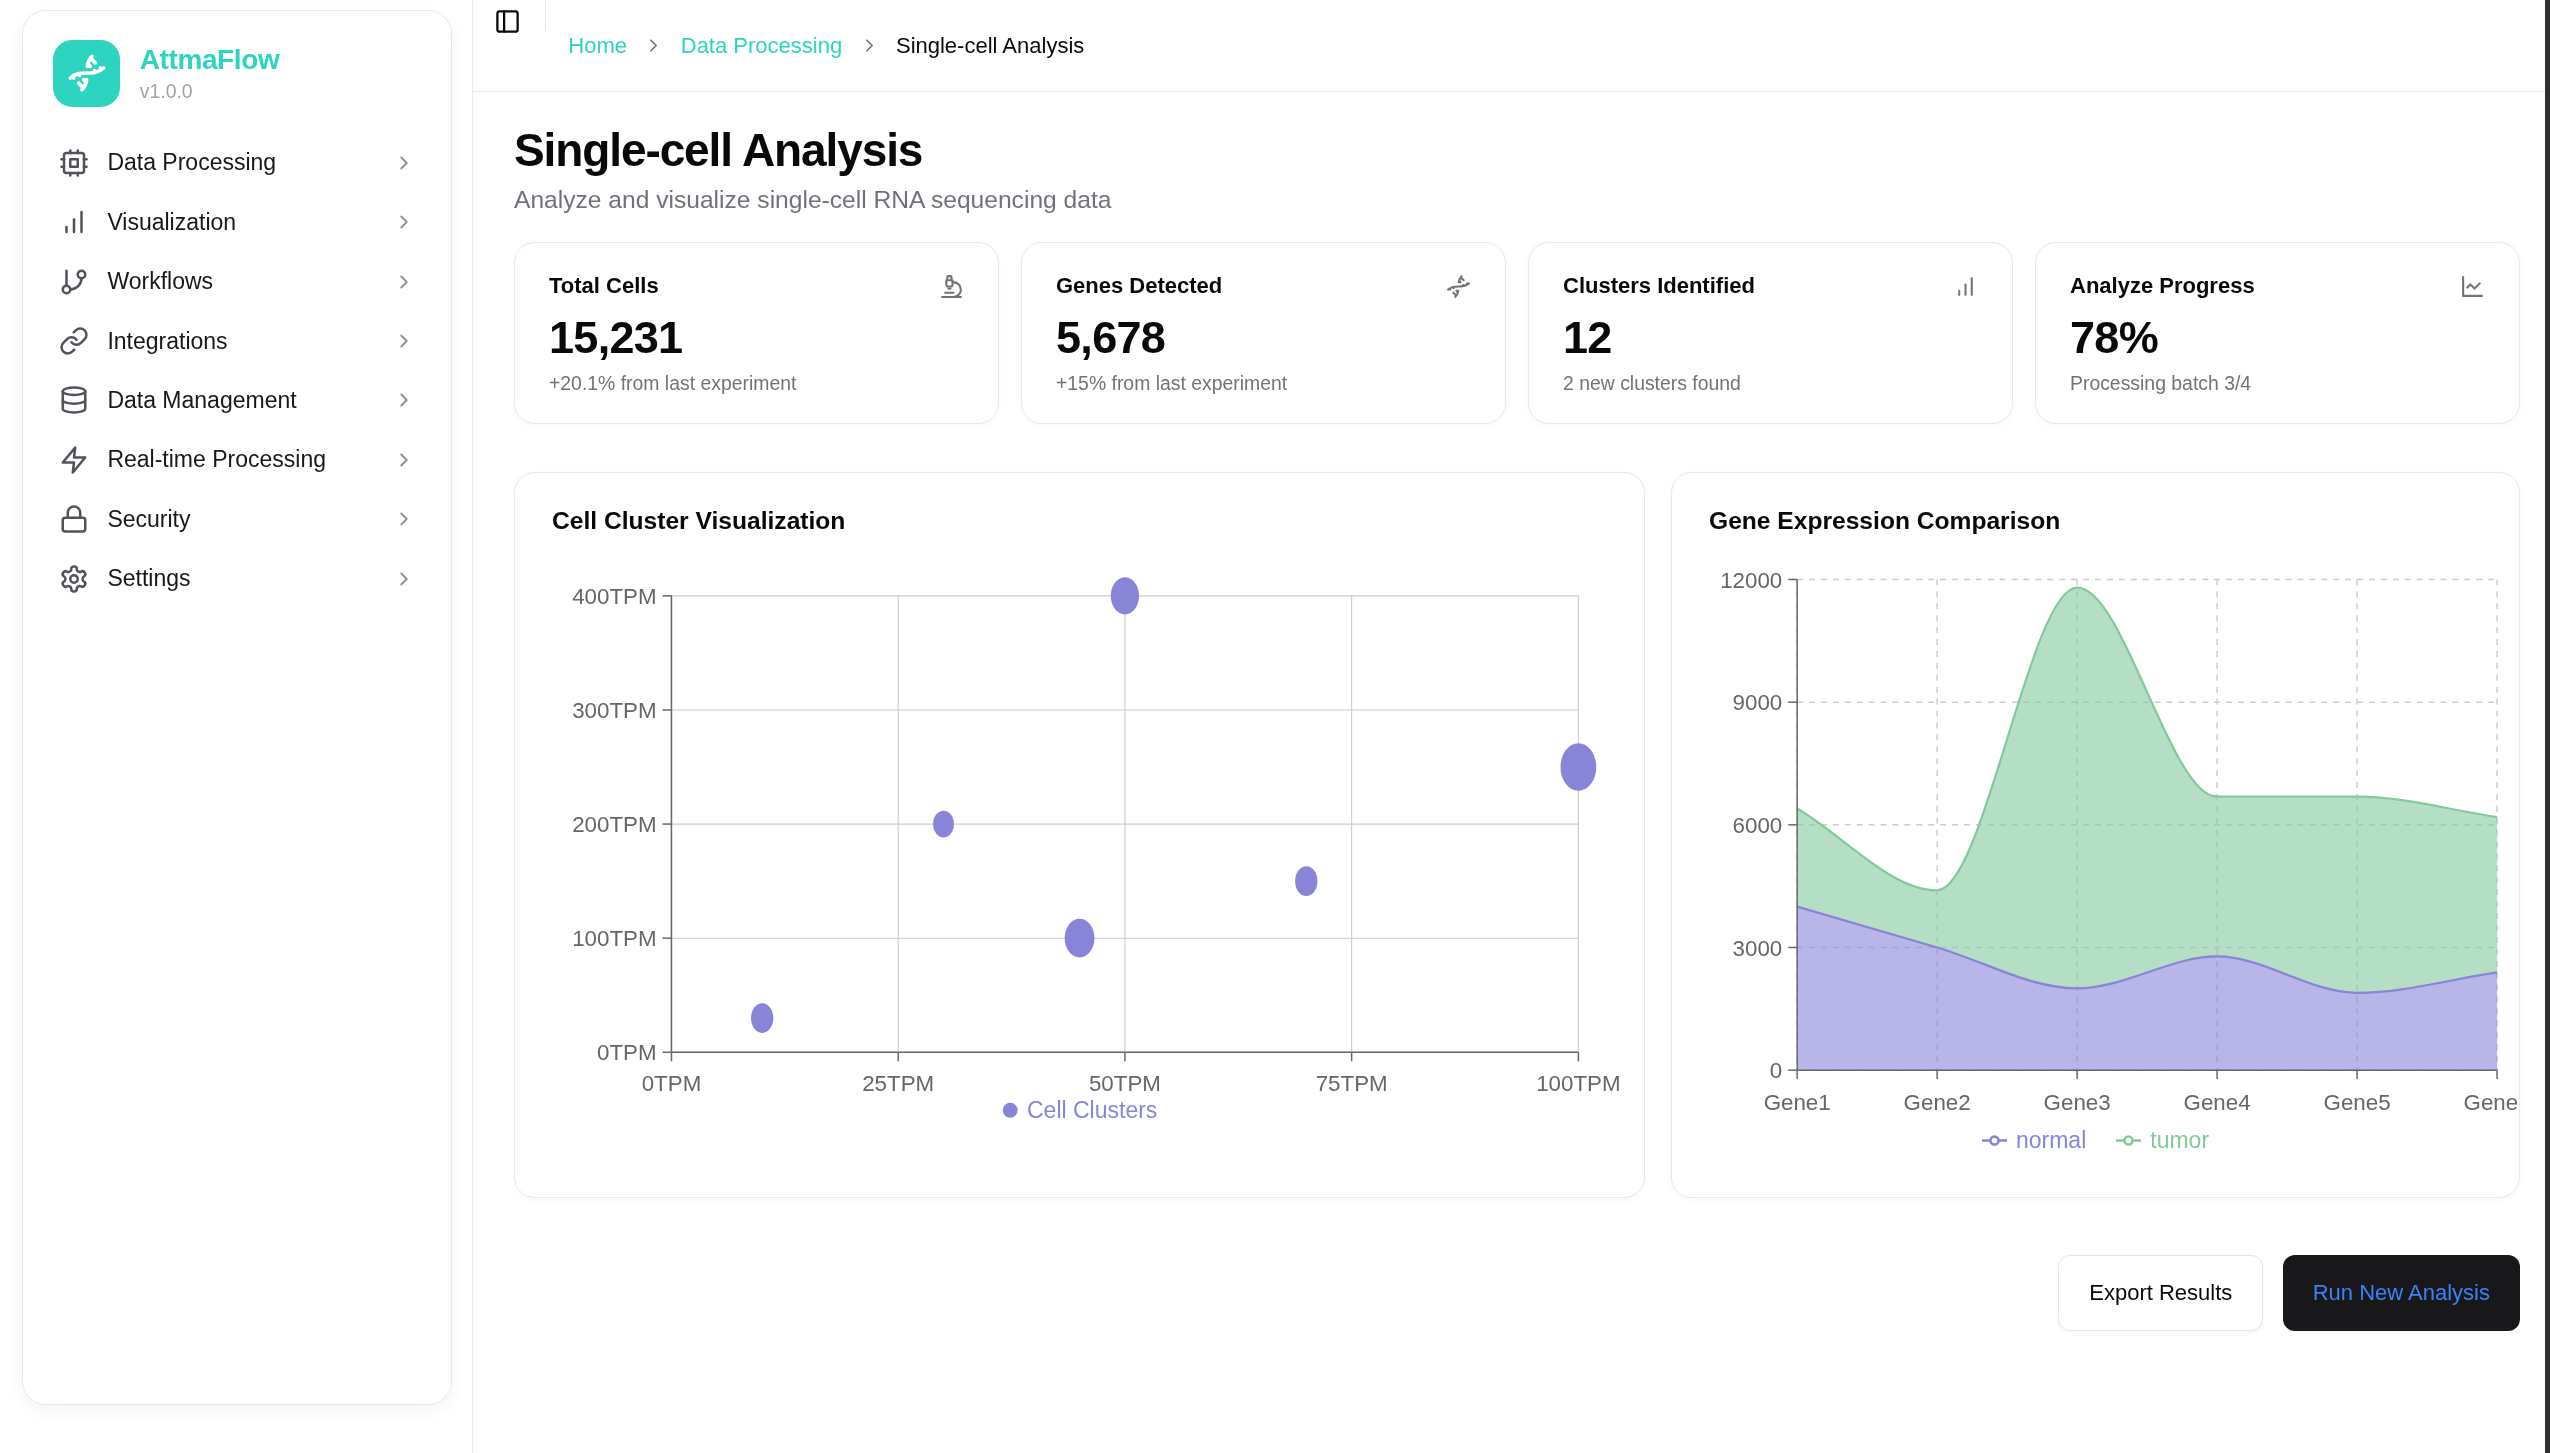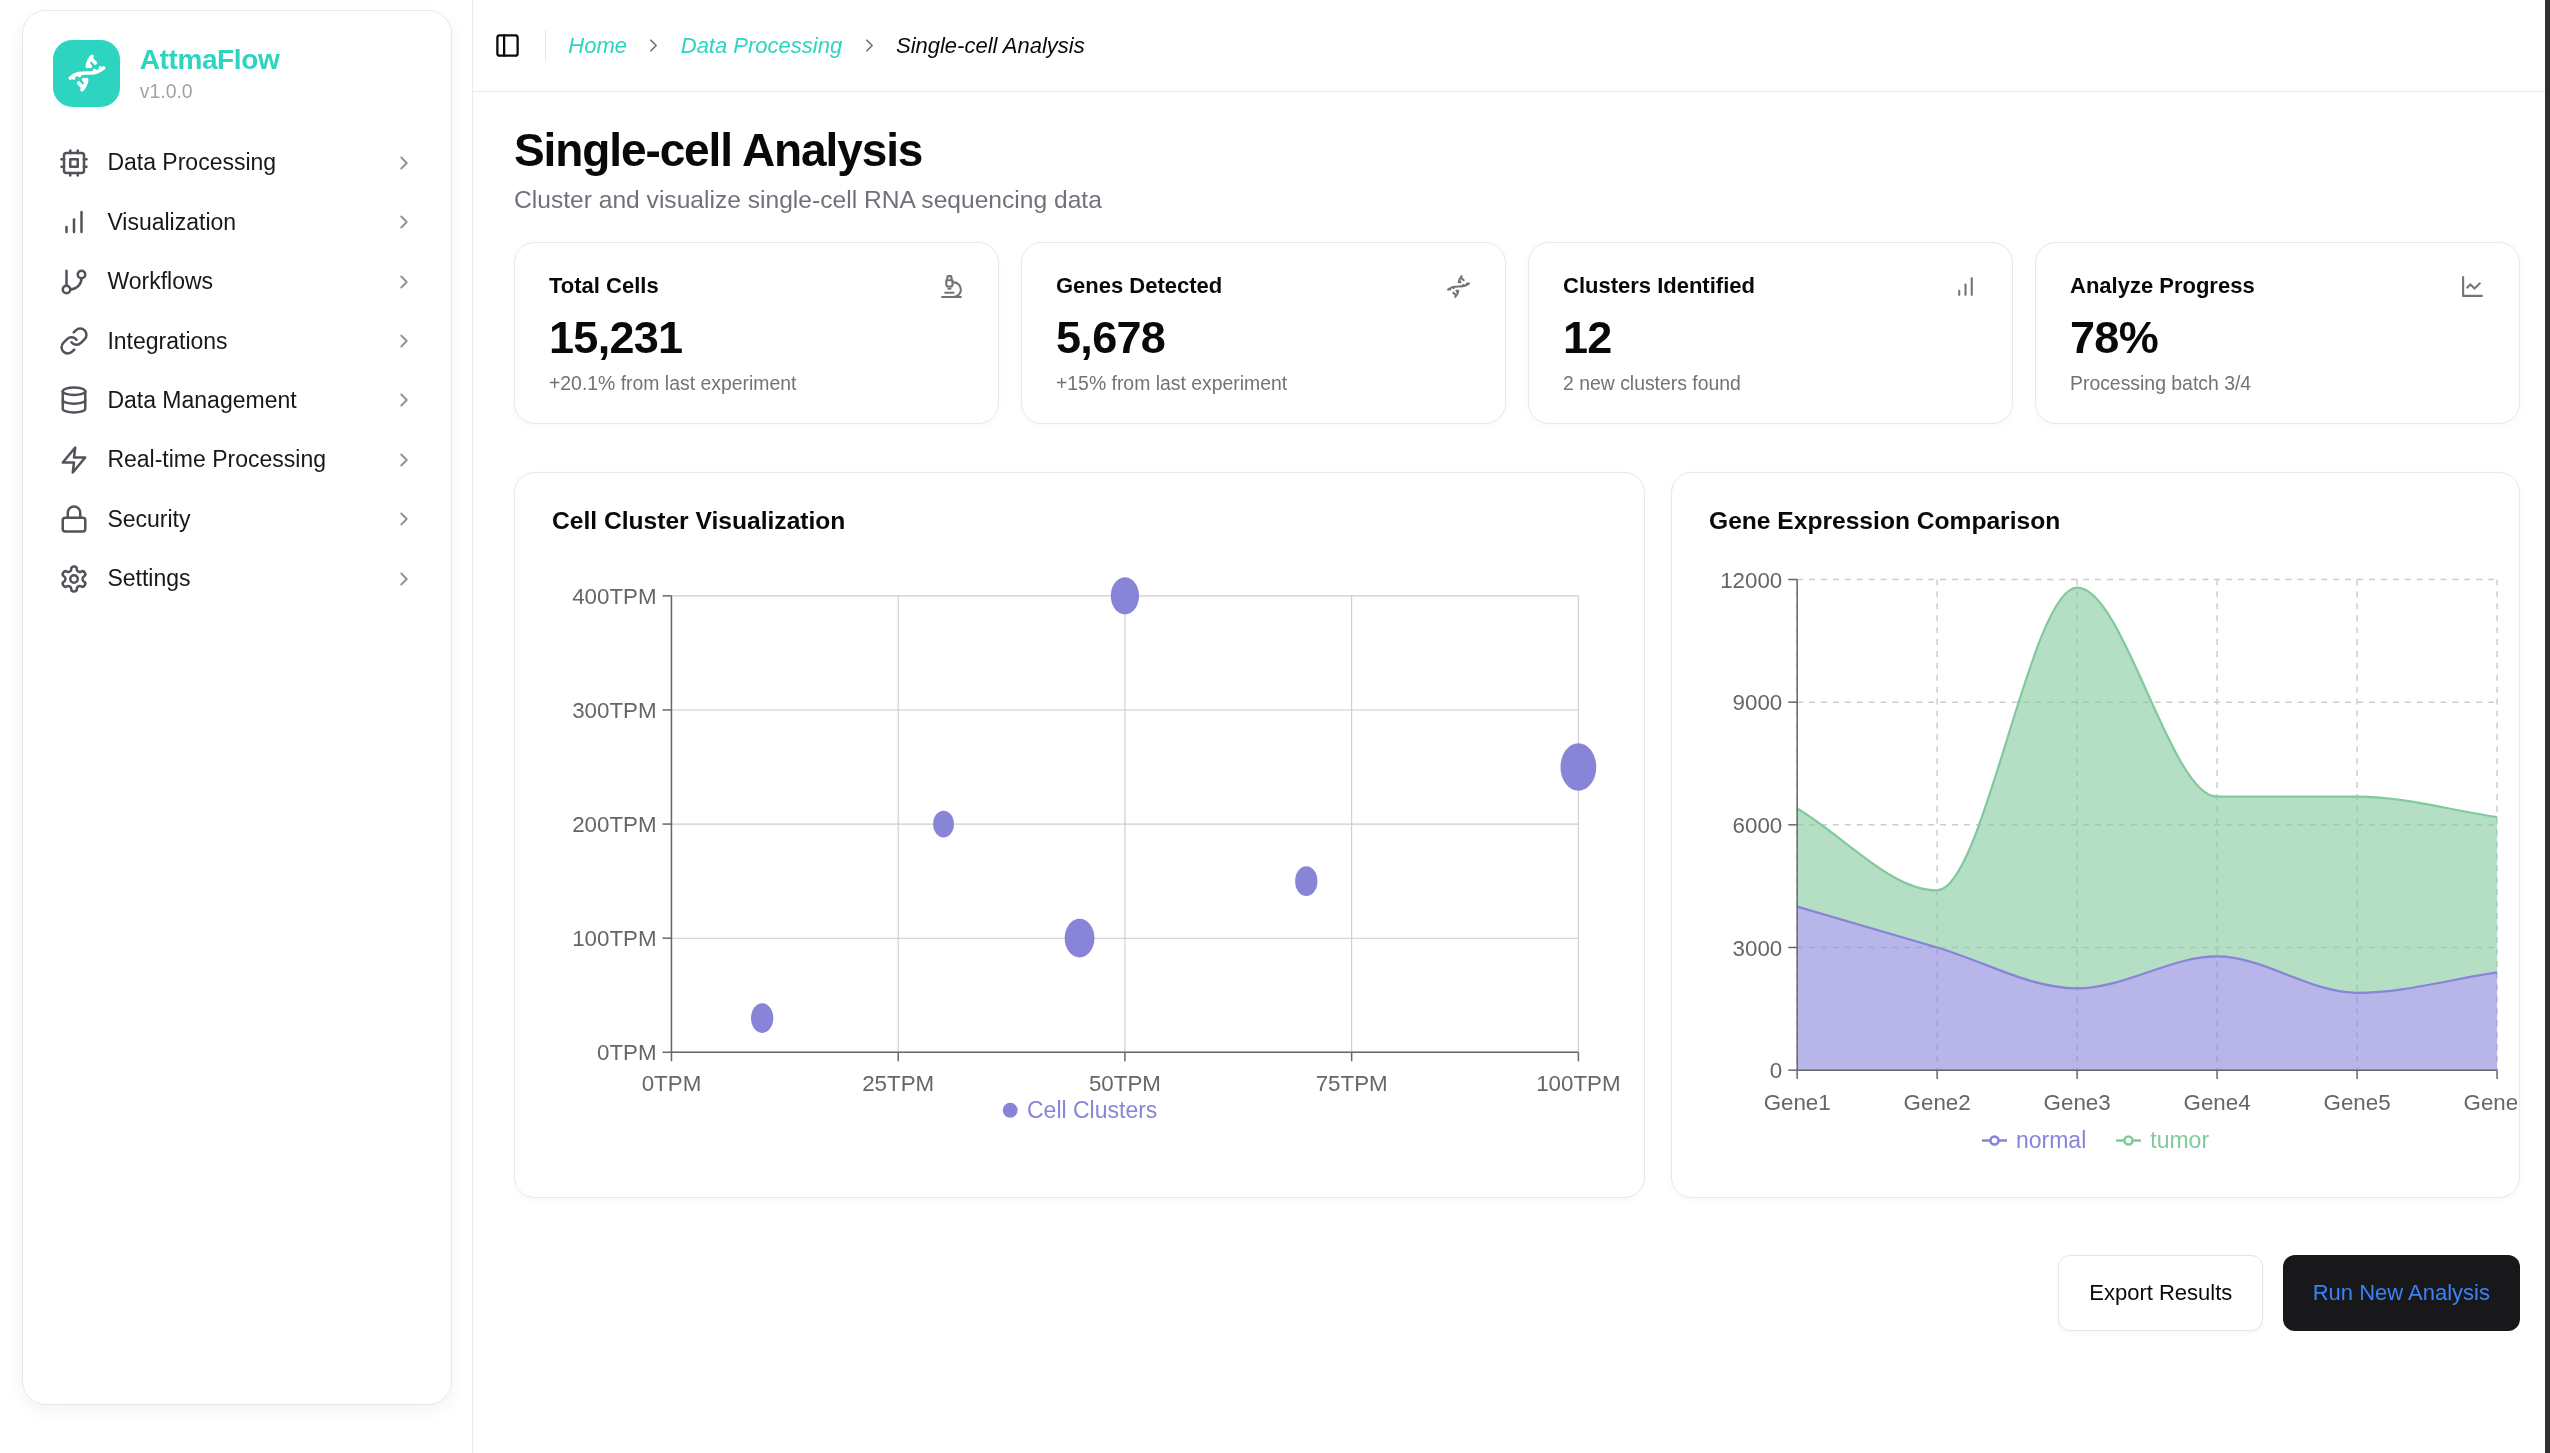--- a/index.html
+++ b/index.html
@@ -16,21 +16,21 @@
   .brand-version { font-size:19.4px; color:#a3a3a3; margin-top:4.5px; }
   .nav { margin-top:30px; display:flex; flex-direction:column; gap:10.4px; }
   .nav-item { display:flex; align-items:center; gap:18px; height:49px; padding:0 13.4px; border-radius:12px; cursor:pointer; }
   .nav-icon { width:30px; height:30px; color:#52525b; flex:none; }
   .nav-icon svg { width:30px; height:30px; }
   .nav-label { font-size:23px; font-weight:500; color:#18181b; flex:1; white-space:nowrap; }
   .nav-chev { width:22px; height:22px; color:#8f8f98; flex:none; }
   .nav-chev svg { width:22px; height:22px; }
 
   
-  .header { position:absolute; left:473px; top:0; width:2072px; height:92px; display:flex; align-items:center; border-bottom:1.5px solid #ebebeb; padding-left:13.4px; background:#fff;font-style:italic; }
+  .header { position:absolute; left:473px; top:0; width:2072px; height:92px; display:flex; border-bottom:1.5px solid #ebebeb; padding-left:13.4px; background:#fff; }
   .toggle-btn { width:42px; height:42px; border:none; background:transparent; border-radius:9px; display:flex; align-items:center; justify-content:center; color:#09090b; cursor:pointer; }
   .toggle-btn svg { width:27px; height:27px; }
   .header-divider { width:1.5px; height:31px; background:#e4e4e7; margin:0 22px 0 16.4px; }
   .breadcrumb { display:flex; align-items:center; gap:16.4px; font-size:22px; }
   .crumb-link { color:#2dd4bf; text-decoration:none; cursor:pointer; }
   .crumb-current { color:#09090b; }
   .crumb-chev { width:21px; height:21px; color:#737373; }
   .crumb-chev svg { width:21px; height:21px; }
 
   
@@ -243,21 +243,21 @@
         <svg class="ic" viewBox="0 0 24 24">
           <path d="m9 18 6-6-6-6"></path>
         </svg>
       </span>
     <span class="crumb-current">Single-cell Analysis</span>
   </nav>
 </header>
 
 <main class="content">
   <h1 class="page-title">Single-cell Analysis</h1>
-  <p class="page-subtitle">Cluster and visualize single-cell RNA sequencing data</p>
+  <p class="page-subtitle">Analyze and visualize single-cell RNA sequencing data</p>
 
   <section class="stats">
     <div class="stat-card">
       <div class="stat-head">
         <span class="stat-label">Total Cells</span>
         <span class="stat-icon">
             <svg class="ic" viewBox="0 0 24 24">
               <path d="M6 18h8"></path>
               <path d="M3 22h18"></path>
               <path d="M14 22a7 7 0 1 0 0-14h-1"></path>

